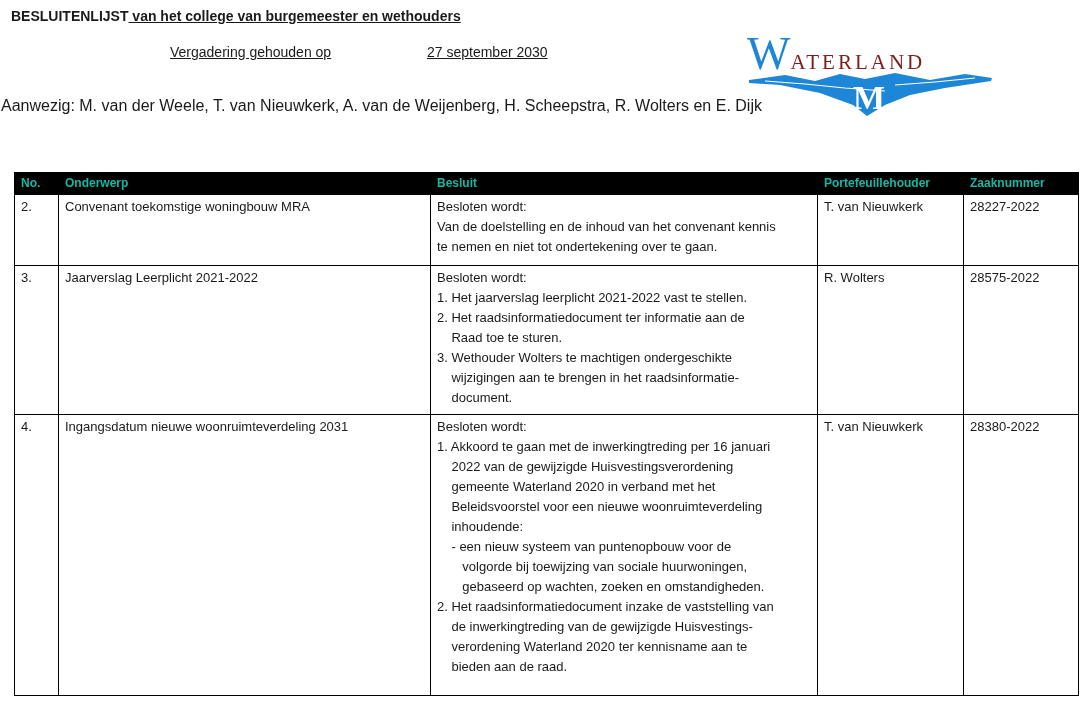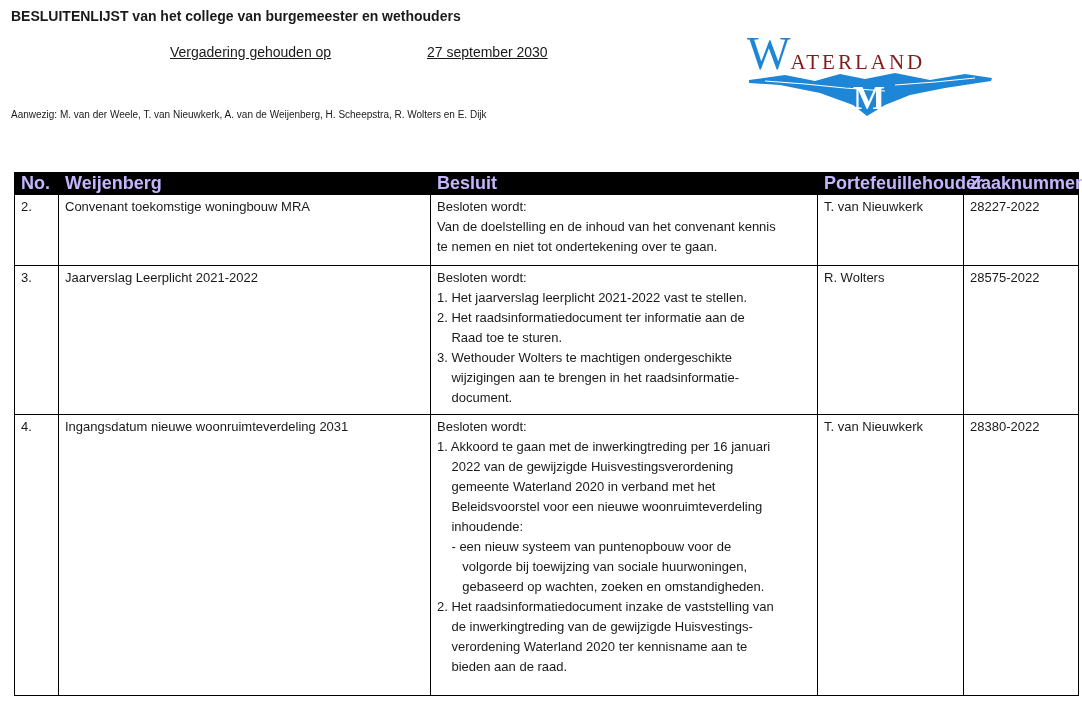--- a/index.html
+++ b/index.html
@@ -15,37 +15,36 @@
   }
 
   
   .doc-title {
     position: absolute;
     left: 11px; top: 8px;
     font-size: 14px;
     white-space: nowrap;
   }
   .doc-title .title-prefix { font-weight: 700; }
-  .doc-title .title-rest   { font-weight: 700; }
+  .doc-title .title-rest   { font-weight: 700; text-decoration: underline; }
 
   .meta-block {
     position: absolute;
     left: 170px; top: 42px;
     font-size: 14px;
   }
   .meta-row { display: flex; height: 21px; line-height: 21px; text-decoration: underline; }
   .meta-label { width: 257px; }
   .meta-value { }
 
   .attendees {
     position: absolute;
-    left: 11px; top: 97px;
-    font-size: 10px;
+    left: 1px; top: 97px;
+    font-size: 16px;
     white-space: nowrap;
-    margin-top: 12px;
   }
 
   
   .logo {
     position: absolute;
     left: 745px; top: 36px;
     width: 255px;
     text-align: left;
   }
   .logo-text {
@@ -90,23 +89,23 @@
 
   table.decisions th, table.decisions td {
     border: 1px solid #000;
     vertical-align: top;
     text-align: left;
     padding: 2px 5px 2px 6px;
     line-height: 20px;
   }
   table.decisions thead th {
     background: #000000;
-    color: #c4b5fd;
+    color: #14b8a6;
     font-weight: 700;
-    font-size: 18px;
+    font-size: 12px;
     height: 22px;
     padding-top: 1px; padding-bottom: 1px;
     line-height: 19px;
   }
   td.cell-no { text-align: center; padding-right: 10px; }
   td.cell-besluit { white-space: pre-wrap; }
   tr.row-2 { height: 71px; }
   tr.row-3 { height: 149px; }
   tr.row-4 { height: 281px; }
 </style>
@@ -145,21 +144,21 @@
     <colgroup>
       <col class="c-no">
         <col class="c-ond">
         <col class="c-bes">
         <col class="c-por">
         <col class="c-zaak">
     </colgroup>
     <thead>
       <tr>
         <th>No.</th>
-        <th>Weijenberg</th>
+        <th>Onderwerp</th>
         <th>Besluit</th>
         <th>Portefeuillehouder</th>
         <th>Zaaknummer</th>
       </tr>
     </thead>
     <tbody>
       <tr class="row-2">
         <td class="cell-no">2.</td>
         <td>Convenant toekomstige woningbouw MRA</td>
         <td class="cell-besluit">Besloten wordt:

